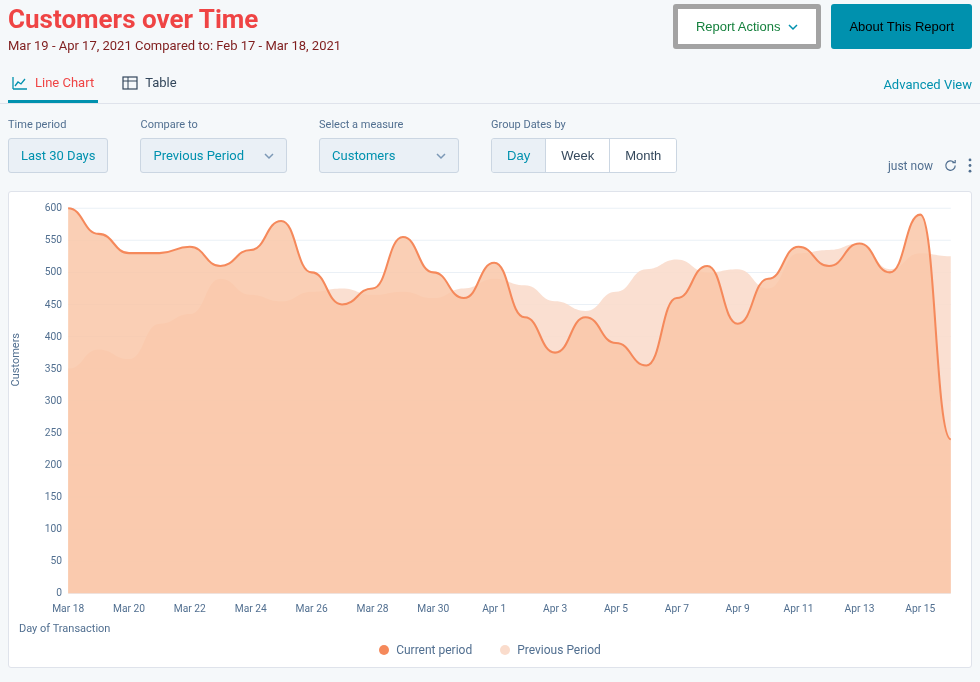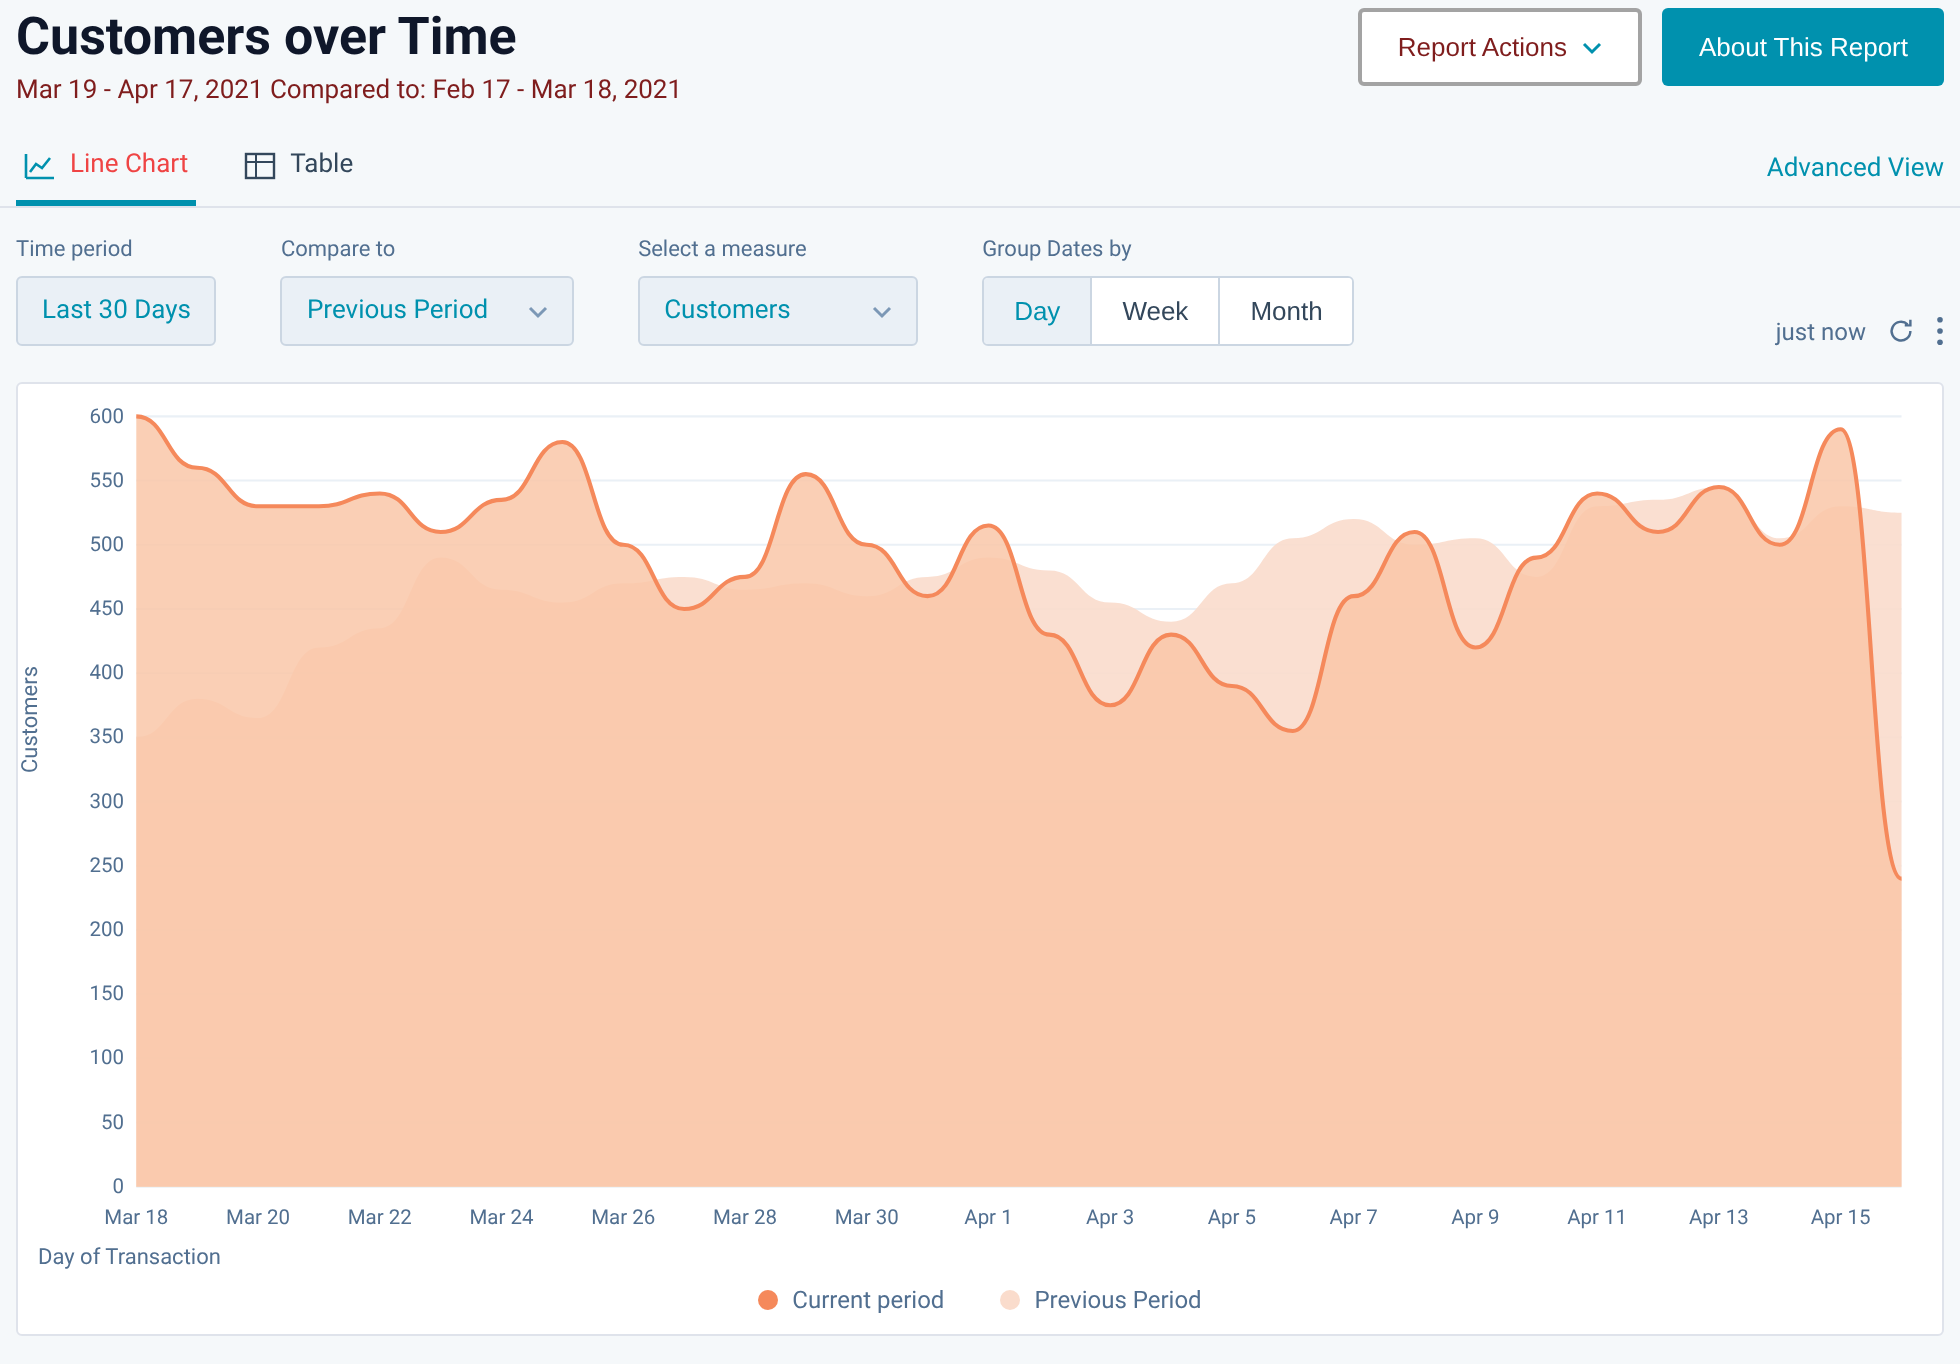--- a/index.html
+++ b/index.html
@@ -1,23 +1,23 @@
 <!DOCTYPE html>
 <html><head>
 <meta charset="utf-8">
 <style>
 * { box-sizing: border-box; margin: 0; padding: 0; }
 body { font-family: -apple-system, BlinkMacSystemFont, "Segoe UI", Roboto, sans-serif; background: #f5f8fa; color: #33475b; width: 980px; }
 .header { display: flex; justify-content: space-between; align-items: flex-start; padding: 4px 8px 12px; }
-.title { font-size: 26px; font-weight: 700; color: #0f172a; margin-bottom: 4px; }
+.title { font-size: 26px; font-weight: 700; color: #ef4444; margin-bottom: 4px; }
 .subtitle { font-size: 13px; color: #7f1d1d; }
 .header-actions { display: flex; gap: 10px; }
 .btn { font-size: 13px; padding: 10px 18px; border-radius: 3px; cursor: pointer; border: none; font-weight: 500; }
-.btn-outline { background: #fff; color: #7f1d1d; border: 2px solid #a3a3a3; display: flex; align-items: center; gap: 8px; }
-.btn-primary { background: #0091ae; color: #ffffff; }
+.btn-outline { background: #fff; color: #15803d; border: 5px solid #a3a3a3; display: flex; align-items: center; gap: 8px; }
+.btn-primary { background: #0091ae; color: #000000; }
 .tabs-row { display: flex; justify-content: space-between; align-items: center; border-bottom: 1px solid #dfe3eb; padding: 0 8px; }
 .tabs { display: flex; gap: 20px; }
 .tab { display: flex; align-items: center; gap: 7px; padding: 10px 4px; font-size: 13px; color: #33475b; cursor: pointer; border-bottom: 3px solid transparent; }
 .tab.active { color: #ef4444; border-bottom-color: #0091ae; }
 .tab svg { width: 16px; height: 14px; }
 .adv-link { color: #0091ae; font-size: 13px; cursor: pointer; }
 .filters { display: flex; gap: 32px; padding: 14px 8px 18px; align-items: flex-end; }
 .filter-group { display: flex; flex-direction: column; gap: 7px; }
 .filter-label { font-size: 11px; color: #516f90; }
 .select-btn { background: #eaf0f6; border: 1px solid #cbd6e2; border-radius: 3px; padding: 9px 12px; font-size: 13px; color: #0091ae; display: flex; align-items: center; gap: 20px; cursor: pointer; }

